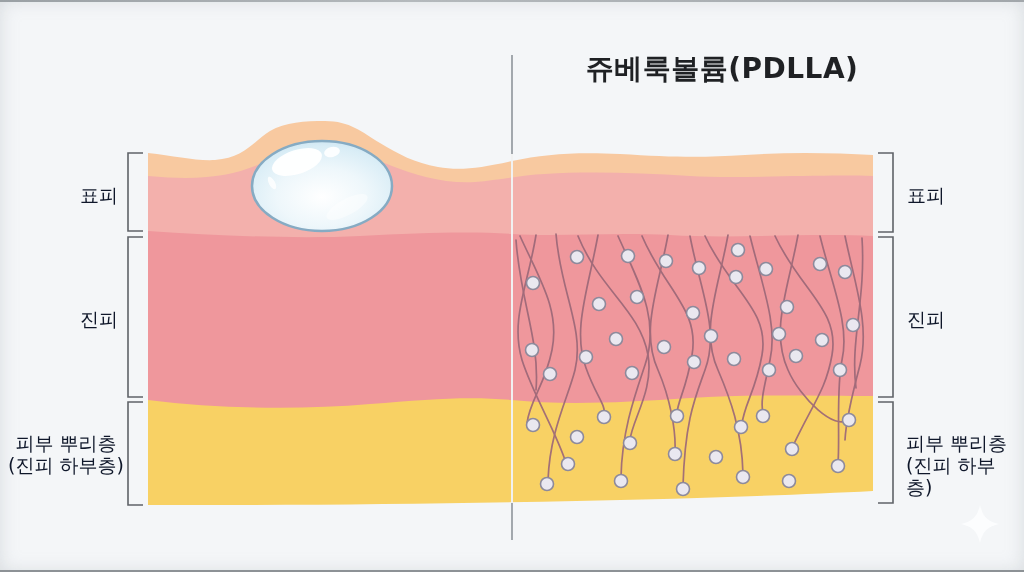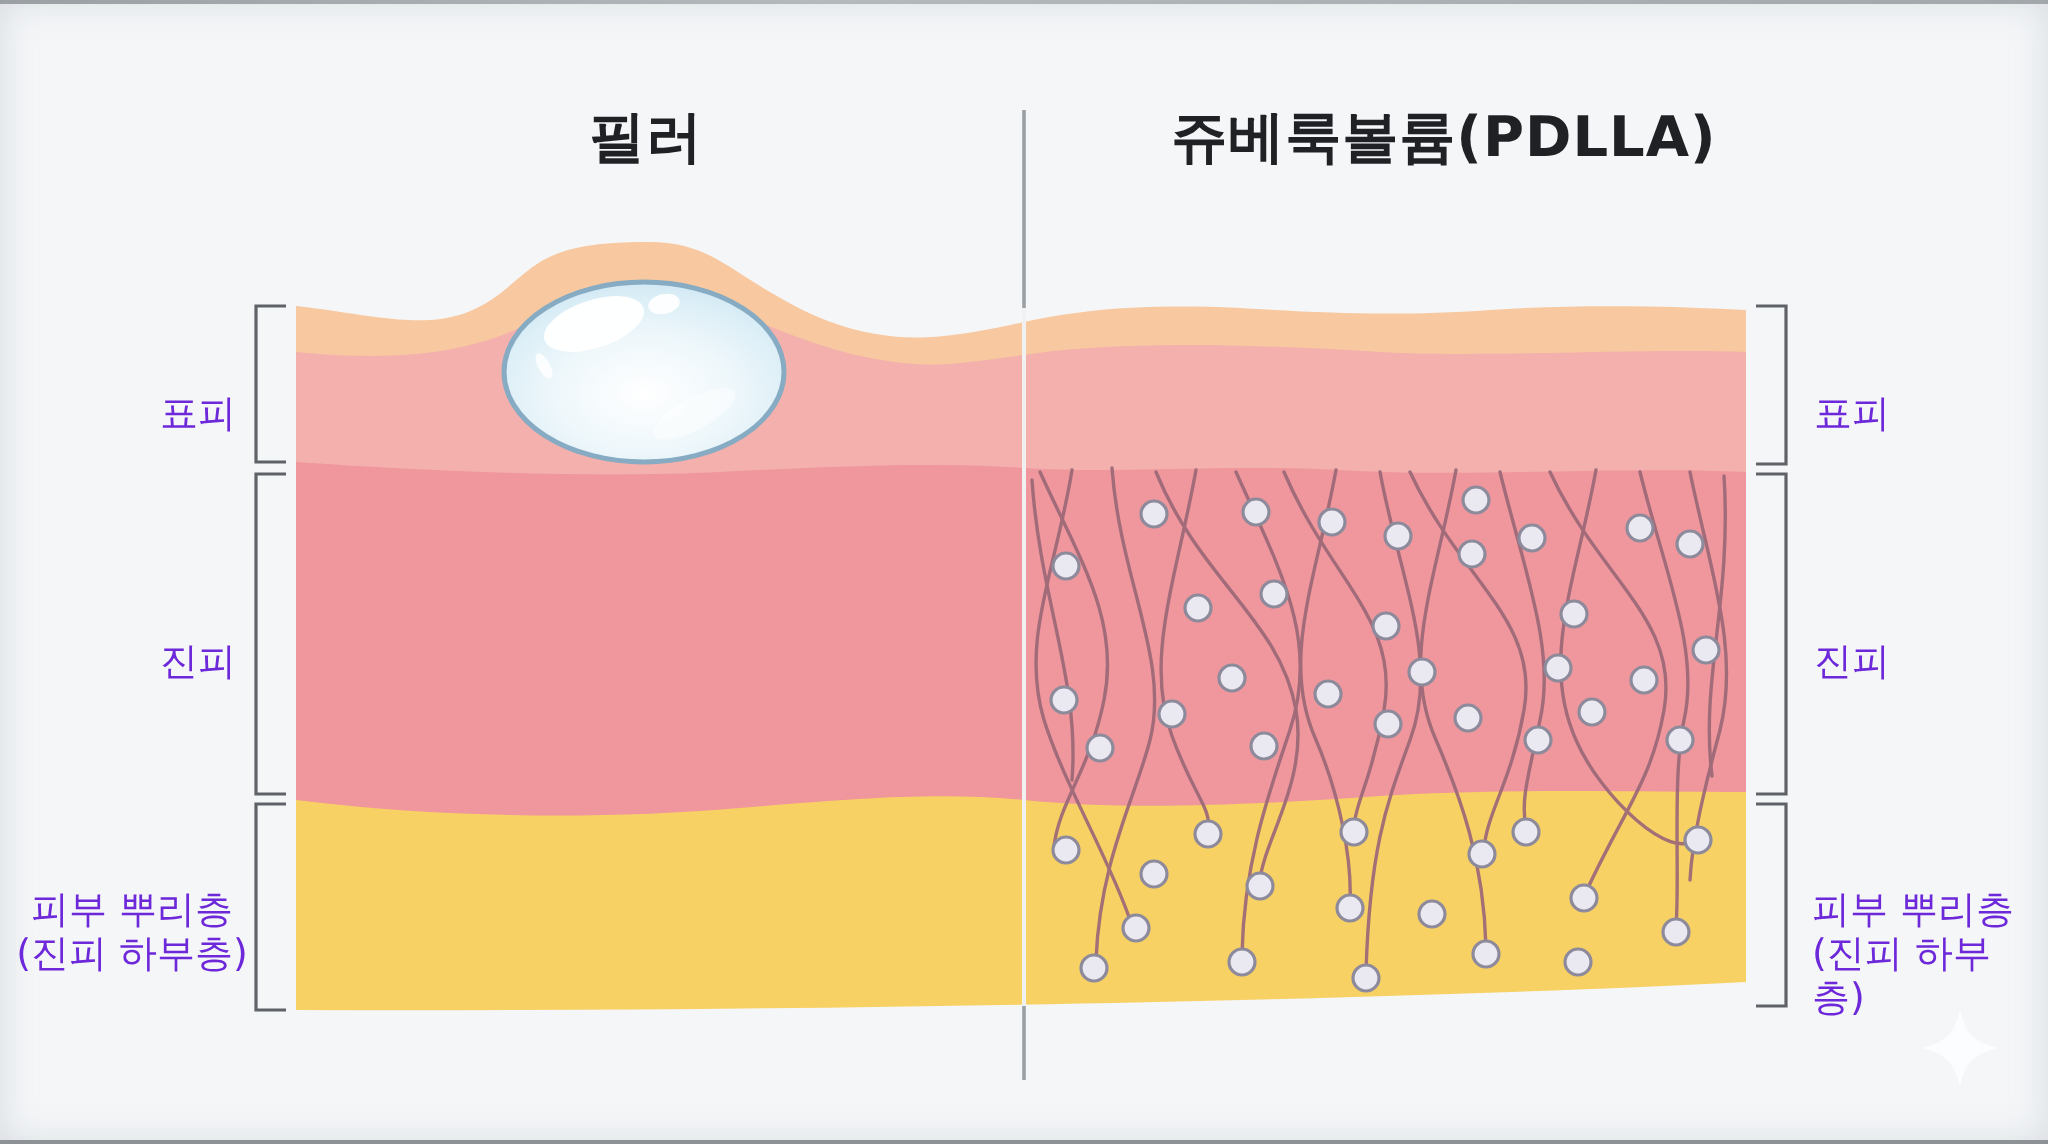--- a/index.html
+++ b/index.html
@@ -14,23 +14,22 @@
   .edge.bottom{bottom:0;height:2px;background:#8d9296;}
   svg{position:absolute;left:0;top:0;}
   .title{
     position:absolute;top:52px;height:34px;line-height:34px;
     text-align:center;font-size:28px;font-weight:700;color:#1f2124;
     letter-spacing:.5px;
   }
   #title-left{left:173px;width:300px;}
   #title-right{left:572px;width:300px;}
   .layer-label{
-    position:absolute;font-size:19px;color:#6d28d9;font-weight:500;
+    position:absolute;font-size:19px;color:#0f172a;font-weight:500;
     line-height:22px;
-    margin-top:12px;
   }
   .lab-right-align{text-align:right;}
   .lab-left-align{text-align:left;}
   #lab-epi-l{left:40px;top:184px;width:78px;}
   #lab-der-l{left:40px;top:308px;width:78px;}
   #lab-root-l{left:2px;top:432px;width:128px;text-align:center;}
   #lab-epi-r{left:907px;top:184px;width:100px;}
   #lab-der-r{left:907px;top:308px;width:100px;}
   #lab-root-r{left:906px;top:432px;width:115px;text-align:left;}
 </style>
@@ -163,21 +162,20 @@
       <path d="M143,402 L128,402 L128,505 L143,505" stroke="#5f6368"></path>
       <path d="M878,153 L893,153 L893,232 L878,232" stroke="#5f6368"></path>
       <path d="M878,237 L893,237 L893,397 L878,397" stroke="#5f6368"></path>
       <path d="M878,402 L893,402 L893,503 L878,503" stroke="#5f6368"></path>
     </g>
 
     <path opacity="0.85" d="M980,505 C983,517 987,521 999,524 C987,527 983,531 980,543
              C977,531 973,527 961,524 C973,521 977,517 980,505 Z" fill="#fdfeff"></path>
   </svg>
 
-  <div class="title" id="title-left">필러</div>
   <div class="title" id="title-right">쥬베룩볼륨(PDLLA)</div>
 
   <div class="layer-label lab-right-align" id="lab-epi-l">표피</div>
   <div class="layer-label lab-right-align" id="lab-der-l">진피</div>
   <div class="layer-label" id="lab-root-l">
     <div>피부 뿌리층</div>
     <div>(진피 하부층)</div>
   </div>
 
   <div class="layer-label lab-left-align" id="lab-epi-r">표피</div>

